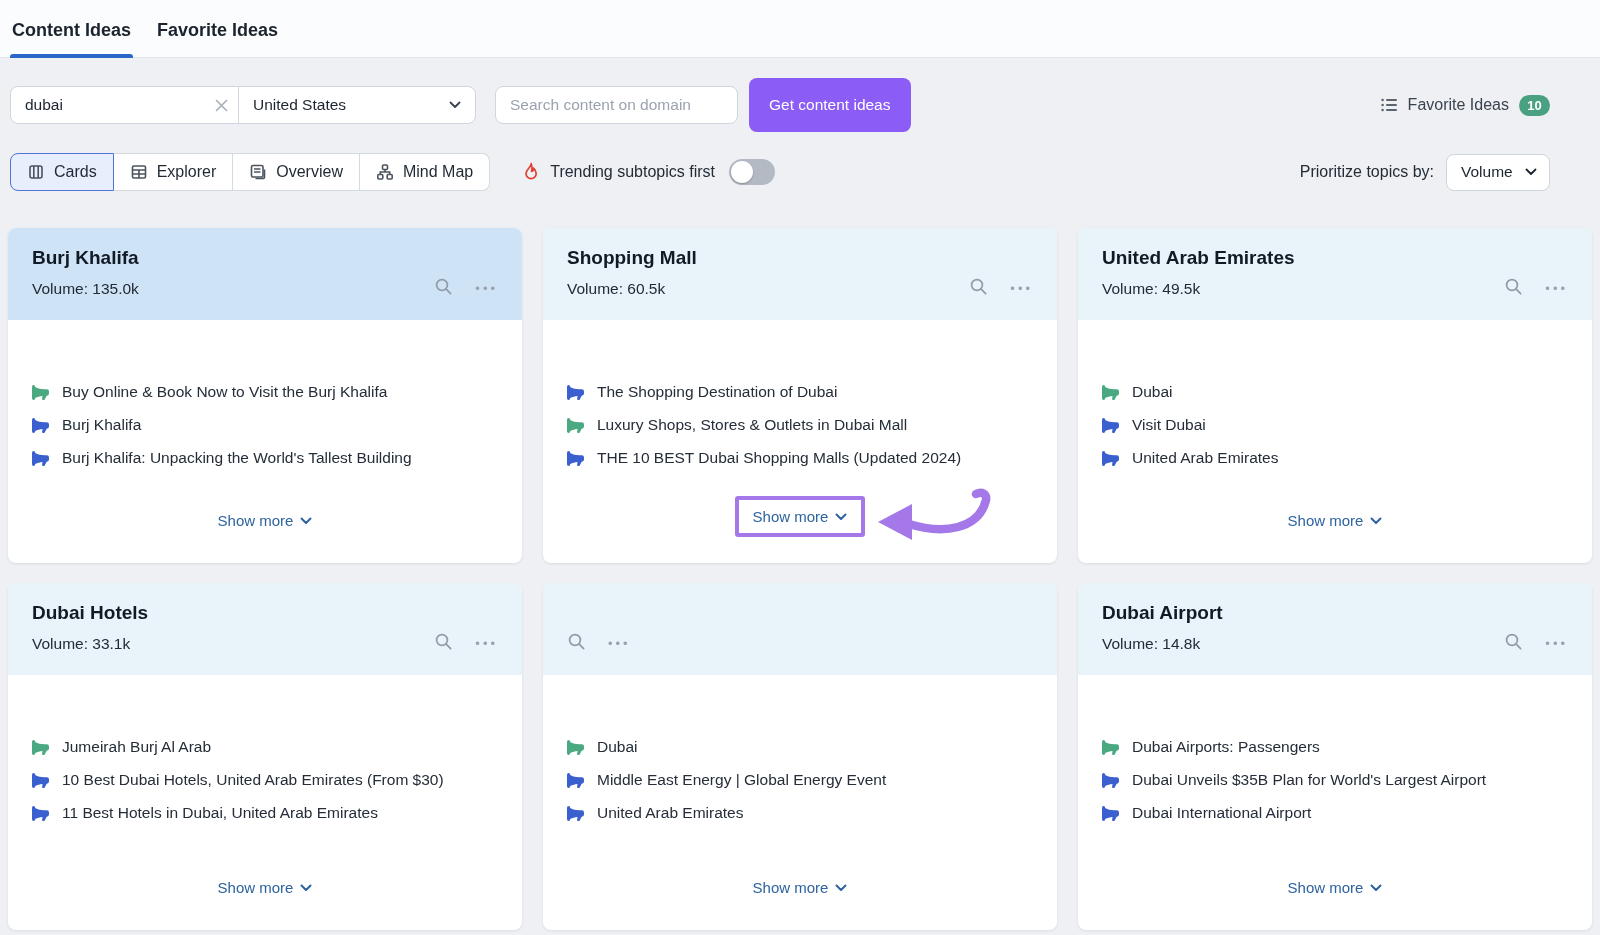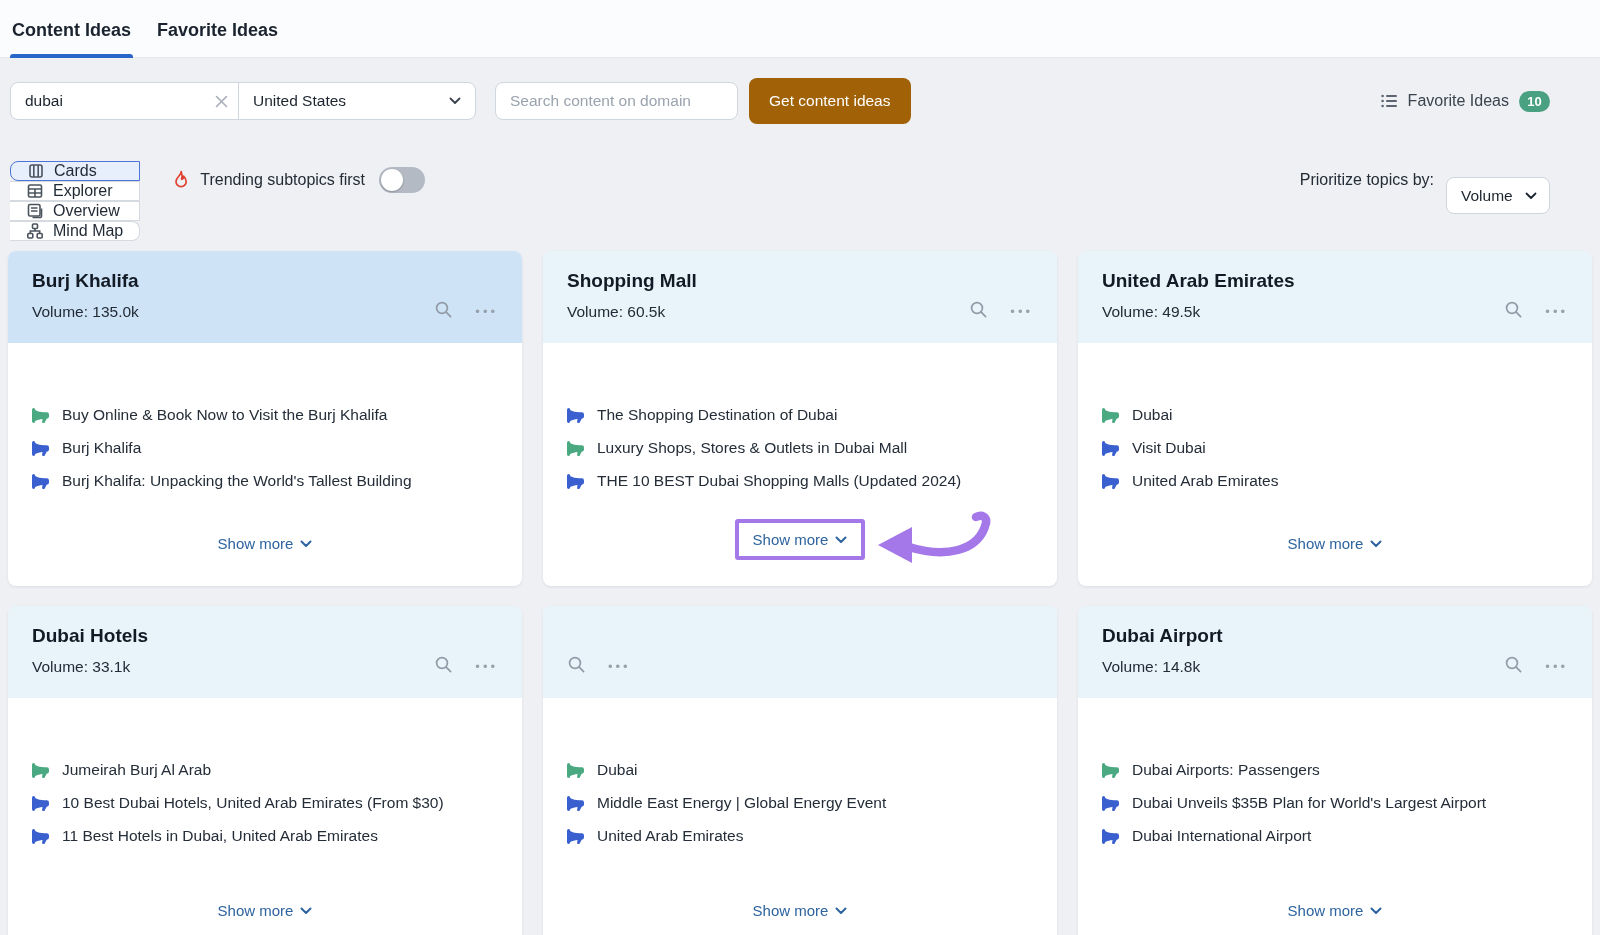--- a/index.html
+++ b/index.html
@@ -18,39 +18,39 @@
   .row { display:flex; align-items:center; }
   .row1 { justify-content:flex-start; }
   .query-group { display:flex; align-items:stretch; height:38px; background:#fff; border:1px solid #d0d6dd; border-radius:8px; overflow:hidden; }
   .query-box { display:flex; align-items:center; width:227px; padding:0 10px 0 14px; }
   .query-box input { border:0; outline:0; flex:1; font-family:inherit; font-size:15.5px; color:#1c242e; background:transparent; min-width:0; }
   .clear-btn { color:#a7aeb8; display:flex; align-items:center; cursor:pointer; }
   .vdiv { width:1px; background:#d0d6dd; }
   .region-select { display:flex; align-items:center; justify-content:space-between; width:236px; padding:0 14px; font-size:15.5px; color:#1c242e; cursor:pointer; }
   .domain-input { margin-left:19px; width:243px; height:38px; background:#fff; border:1px solid #d0d6dd; border-radius:8px; padding:0 14px; font-family:inherit; font-size:15.5px; color:#1d4ed8; outline:0; }
   .domain-input::placeholder { color:#9aa3ae; }
-  .cta-btn { margin-left:11px; height:46px; padding:0 20px; background:#a16207; color:#fff; border:0; border-radius:8px; font-family:inherit; font-size:15.5px; font-weight:500; cursor:pointer; }
+  .cta-btn { margin-left:11px; height:54px; padding:0 20px; background:#8b5cf6; color:#fff; border:0; border-radius:8px; font-family:inherit; font-size:15.5px; font-weight:500; cursor:pointer; }
   .fav-group { margin-left:auto; margin-right:36px; display:flex; align-items:center; gap:10px; cursor:pointer; }
   .fav-label { font-size:16px; color:#3a434e; }
   .badge { background:#4aa181; color:#fff; font-size:13px; font-weight:600; height:21px; min-width:31px; padding:0 8px; border-radius:11px; display:flex; align-items:center; justify-content:center; }
 
   .row2 { margin-top:21px; }
-  .segmented { display:flex; height:38px;flex-direction:column; }
+  .segmented { display:flex; height:38px; }
   .seg { display:flex; align-items:center; gap:9px; padding:0 16px; background:#fff; border:1px solid #d5dae0; border-left-width:0; font-size:16px; color:#1f2833; cursor:pointer; }
   .seg:first-child { border-left-width:1px; border-radius:8px 0 0 8px; }
   .seg:last-child { border-radius:0 8px 8px 0; }
   .seg.active { background:#e8effc; border:1px solid #4f74d7; }
   .seg .sicon { color:#4b545e; display:flex; }
   .trend-group { display:flex; align-items:center; gap:10px; margin-left:32px; }
   .trend-label { font-size:16px; color:#242c36; }
   .toggle { width:46px; height:26px; background:#b4bac4; border-radius:13px; position:relative; cursor:pointer; margin-left:4px; }
   .toggle .knob { position:absolute; left:2px; top:2px; width:22px; height:22px; border-radius:50%; background:#fff; box-shadow:0 1px 2px rgba(0,0,0,.25); }
   .prio-group { margin-left:auto; margin-right:36px; display:flex; align-items:center; gap:12px; }
   .prio-label { font-size:16px; color:#242c36; }
-  .prio-select { height:37px; min-width:104px; background:#fff; border:1px solid #cfd5dc; border-radius:8px; display:flex; align-items:center; justify-content:space-between; gap:10px; padding:0 12px 0 14px; font-size:15.5px; color:#1c242e; cursor:pointer;margin-top:32px; }
+  .prio-select { height:37px; min-width:104px; background:#fff; border:1px solid #cfd5dc; border-radius:8px; display:flex; align-items:center; justify-content:space-between; gap:10px; padding:0 12px 0 14px; font-size:15.5px; color:#1c242e; cursor:pointer; }
 
   
   .grid { margin:37px 8px 0; display:grid; grid-template-columns:repeat(3, 1fr); grid-template-rows:335px 347px; gap:20px 21px; }
   .card { background:#fff; border-radius:8px; box-shadow:0 1px 3px rgba(20,30,50,.09); display:flex; flex-direction:column; overflow:visible; }
   .card-header { height:92px; background:#e9f3fa; border-radius:8px 8px 0 0; padding:19px 24px 0; display:flex; justify-content:space-between; }
   .card.highlighted .card-header { background:#cfe3f6; }
   .card-title { font-size:19px; font-weight:700; color:#121b25; }
   .card-volume { margin-top:11px; font-size:15.5px; color:#222b36; }
   .hicons { display:flex; gap:22px; margin-top:6px; align-items:center; }
   .hicon { color:#919ba7; cursor:pointer; display:flex; }

